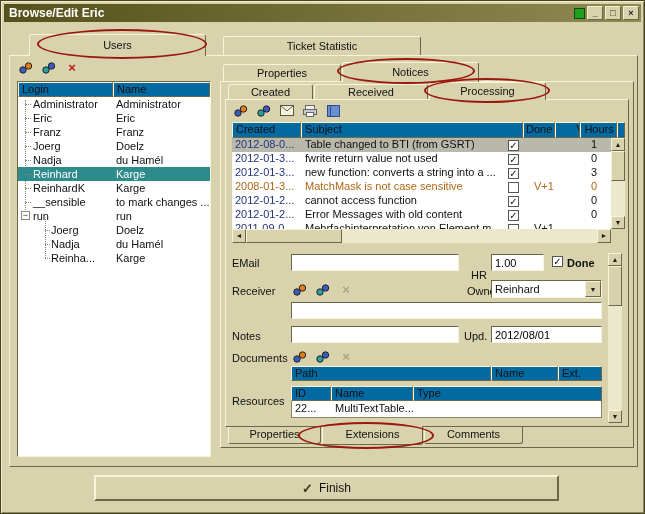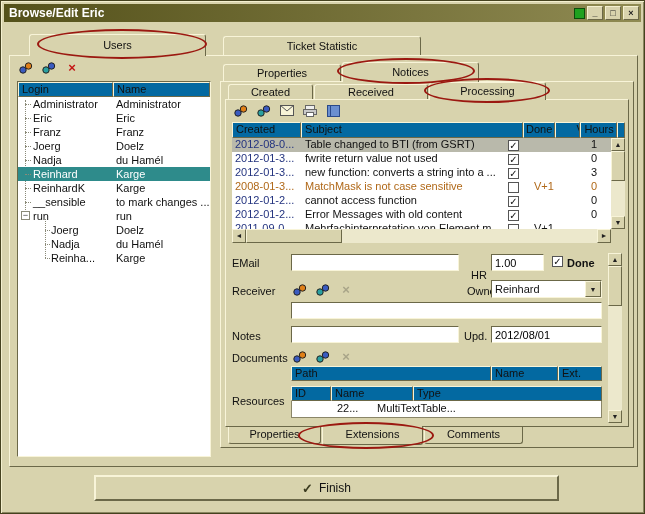--- a/index.html
+++ b/index.html
@@ -410,21 +410,21 @@
     <span class="hcell" style="width:44px;">Ext.</span>
   </div>
 
   <span class="lbl" style="left:231px;top:394px;">Resources</span>
   <div class="mini-header" style="left:290px;top:385px;width:340px;">
     <span class="hcell" style="width:40px;">ID</span>
     <span class="hcell" style="width:82px;">Name</span>
     <span class="hcell" style="width:189px;">Type</span>
   </div>
   <div class="mini-body" style="left:290px;top:400px;width:311px;height:17px;">
-    <span class="mc" style="width:40px;margin-left:42px;">22...</span>
+    <span class="mc" style="width:40px;">22...</span>
     <span class="mc" style="flex:1;">MultiTextTable...</span>
   </div>
 
   <div class="sb-v" style="left:607px;top:252px;width:14px;height:170px;">
     <span class="sb-btn" style="left:0;top:0;">▲</span>
     <span class="sb-thumb" style="left:0;top:13px;width:14px;height:40px;"></span>
     <span class="sb-btn" style="left:0;top:157px;">▼</span>
   </div>
 
   <div class="btab" style="left:227px;top:426px;width:93px;height:17px;line-height:15px;">Properties</div>

